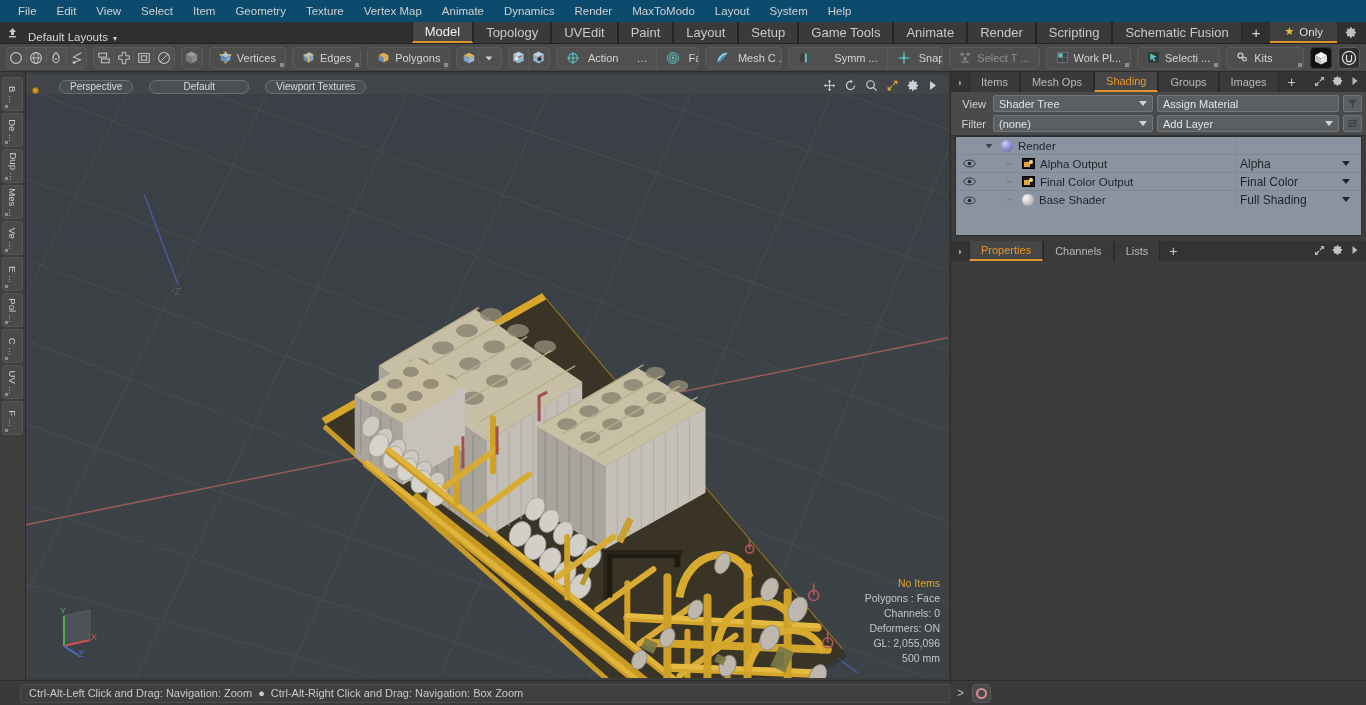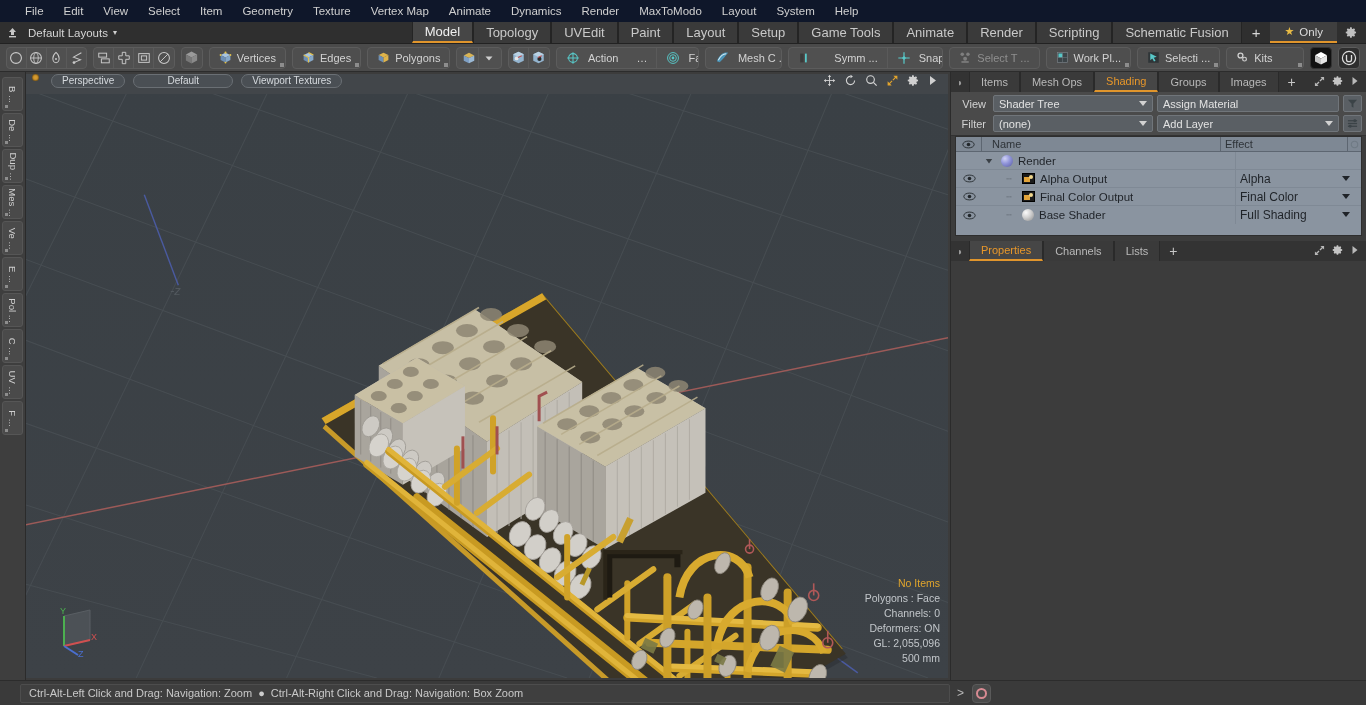--- a/index.html
+++ b/index.html
@@ -6,28 +6,28 @@
   html,body{
     width:1366px; height:705px; overflow:hidden;
     background:#3a3a3a;
     font-family:"Liberation Sans", sans-serif;
     font-size:11px; color:#c8c8c8;
     -webkit-font-smoothing:antialiased;
   }
   .app{ position:relative; width:1366px; height:705px; background:#3c3c3c; display:flex; flex-direction:column; }
 
   
-  .menubar{ height:22px; background:#0f172a; display:flex; padding-left:15px; flex:0 0 22px; }
+  .menubar{ height:22px; background:#0c4a6e; display:flex; padding-left:8px; flex:0 0 22px; }
   .menubar .mi{ padding:0 10px; height:22px; line-height:22px; color:#d0d0d0; font-size:11.5px; cursor:default; }
 
   
   .layoutbar{ height:22px; background:#2f2f2f; display:flex; align-items:stretch; flex:0 0 22px; border-bottom:1px solid #222; }
   .lay-home{ width:24px; display:flex; align-items:center; justify-content:center; color:#bdbdbd; }
   .lay-home svg{ display:block; }
-  .lay-default{ display:flex; align-items:center; padding:0 10px 0 4px; color:#d5d5d5; font-size:11.5px; white-space:nowrap;}
+  .lay-default{ display:flex; align-items:flex-end; padding:0 10px 0 4px; color:#d5d5d5; font-size:11.5px; white-space:nowrap;}
   .lay-default .caret{ margin-left:5px; font-size:8px; color:#cfcfcf; }
   .lay-spacer{ flex:1; }
   .ltab{ display:flex; align-items:center; padding:0 12px; font-size:13px; color:#c9c9c9; border-left:1px solid #242424; border-right:1px solid #242424;
          background:#3a3a3a; white-space:nowrap; }
   .ltab.active{ background:#464646; color:#f0f0f0; border-bottom:2px solid #e0952c; }
   .ltab.plus{ padding:0 10px; font-size:15px; color:#d7d7d7; background:#2f2f2f; border:none; }
   .lay-right{ margin-left:auto; display:flex; align-items:stretch; }
   .only-btn{ display:flex; align-items:center; gap:5px; padding:0 14px; background:#3f3f3f; border-bottom:2px solid #e0952c; color:#dcdcdc; font-size:11.5px; }
   .star{ color:#e8bb45; font-size:11px; }
   .gear-sm{ display:flex; align-items:center; padding:0 8px; color:#bcbcbc; }
@@ -53,21 +53,21 @@
 
   
   .vstrip{ width:26px; background:#3e3e3e; border-right:1px solid #2b2b2b; display:flex; flex-direction:column; padding-top:4px; }
   .vtab{ flex:0 0 auto; height:34px; margin:1px 2px; background:#4a4a4a; border:1px solid #565656; border-radius:3px;
          display:flex; align-items:center; justify-content:center; position:relative; }
   .vtab span{ transform:rotate(90deg); white-space:nowrap; font-size:9.5px; color:#cfcfcf; letter-spacing:0px; }
   .vtab .corner{ position:absolute; left:2px; bottom:2px; width:3px; height:3px; background:#8d8d8d; }
 
   
   .vpcol{ flex:1; display:flex; flex-direction:column; min-width:0; padding:2px 2px 2px 0; }
-  .vphdr{ height:20px; background:#42464a; display:flex; align-items:flex-start; gap:8px; padding:0 4px; flex:0 0 20px; }
+  .vphdr{ height:20px; background:#42464a; display:flex; align-items:flex-end; gap:16px; padding:0 4px; flex:0 0 20px; }
   .vpdot{ width:7px; height:7px; border-radius:50%; background:#d69a2e; margin:0 4px 0 2px; box-shadow:0 0 2px #000 inset;}
   .vpbtn{ height:14px; padding:0 10px; border:1px solid #6a6f74; border-radius:7px; background:#4a4f54; color:#d6dade;
           font-size:10px; line-height:12px; display:flex; align-items:center; justify-content:center; }
   .vpbtn.w1{ min-width:70px; } .vpbtn.w2{ min-width:100px; } .vpbtn.w3{ min-width:95px; }
   .vphdr-right{ margin-left:auto; display:flex; align-items:center; gap:8px; padding-right:6px; color:#cfcfcf; }
 
   
   .viewport{ flex:1; position:relative; overflow:hidden; background:#3b4045; }
   .grid-svg{ position:absolute; inset:0; width:100%; height:100%; }
   .vpinfo{ position:absolute; right:8px; bottom:12px; text-align:right; font-size:10.5px; line-height:15px; color:#c2c6ca; }
@@ -874,35 +874,20 @@
                 <line x1="1" y1="6" x2="11" y2="6" stroke="#3b4347" stroke-width="1.4"></line>
                 <line x1="1" y1="9" x2="11" y2="9" stroke="#3b4347" stroke-width="1.4"></line>
                 <circle cx="8.5" cy="3" r="1.6" fill="#3b4347"></circle>
                 <circle cx="3.5" cy="9" r="1.6" fill="#3b4347"></circle>
               </svg>
           </div>
         </div>
       </div>
 
       <div class="treewrap">
-        <div class="treehdr">
-          <div class="th-eye">
-            <svg width="13" height="9" viewBox="0 0 16 10">
-                <ellipse cx="8" cy="5" rx="7" ry="4.2" fill="none" stroke="#22272b" stroke-width="1.1"></ellipse>
-                <circle cx="8" cy="5" r="2.2" fill="#22272b"></circle>
-              </svg>
-          </div>
-          <div class="th-name">Name</div>
-          <div class="th-effect">Effect</div>
-          <div class="th-corner">
-            <svg width="9" height="9" viewBox="0 0 10 10">
-                <circle cx="5" cy="5" r="3.6" fill="none" stroke="#6f7a84" stroke-width="1.2"></circle>
-              </svg>
-          </div>
-        </div>
 
         <div class="trow">
           <div class="tr-eye"></div>
           <div class="tr-name">
             <span class="tr-tri">
                 <svg width="8" height="8" viewBox="0 0 8 8">
                   <path d="M0.8 2 L7.2 2 L4 6.4z" fill="#3a4046"></path>
                 </svg>
               </span>
             <span class="sphere-ico"></span>

